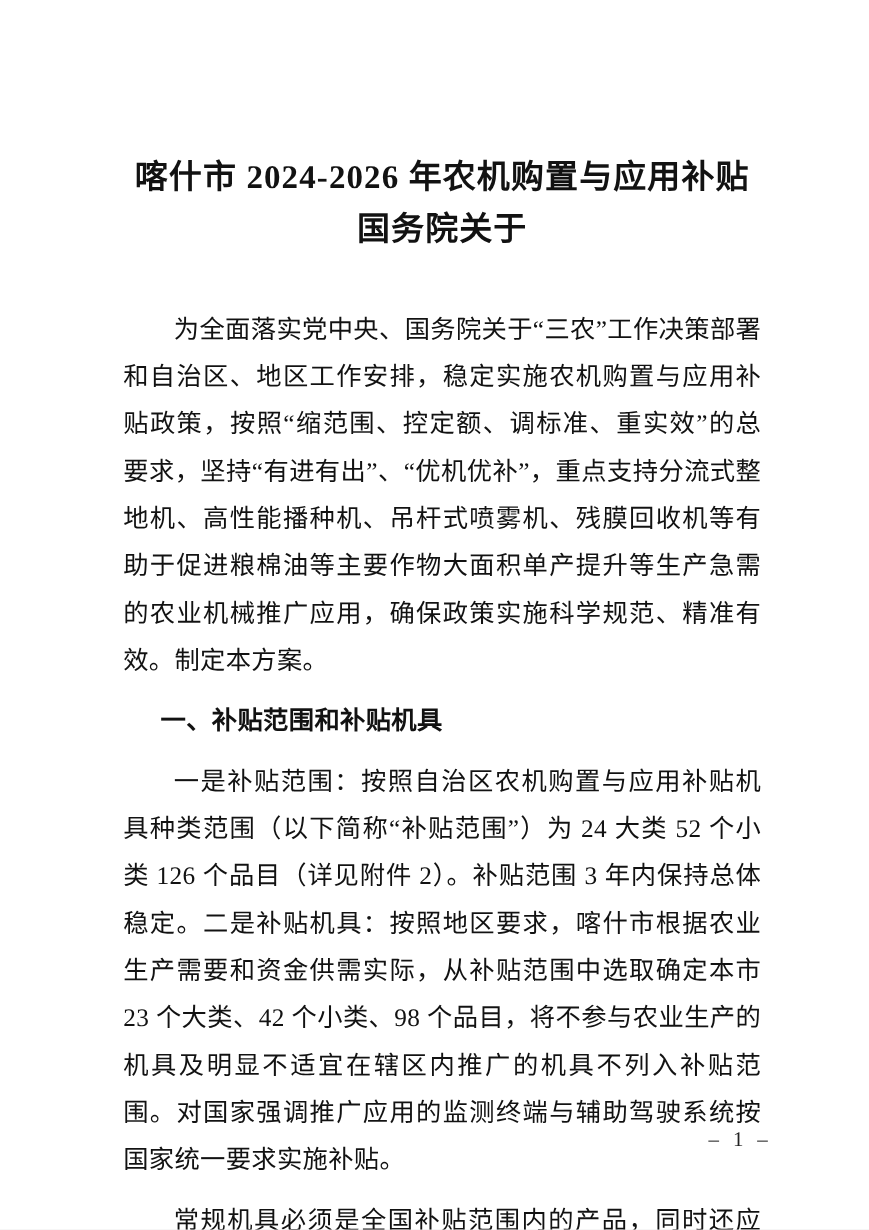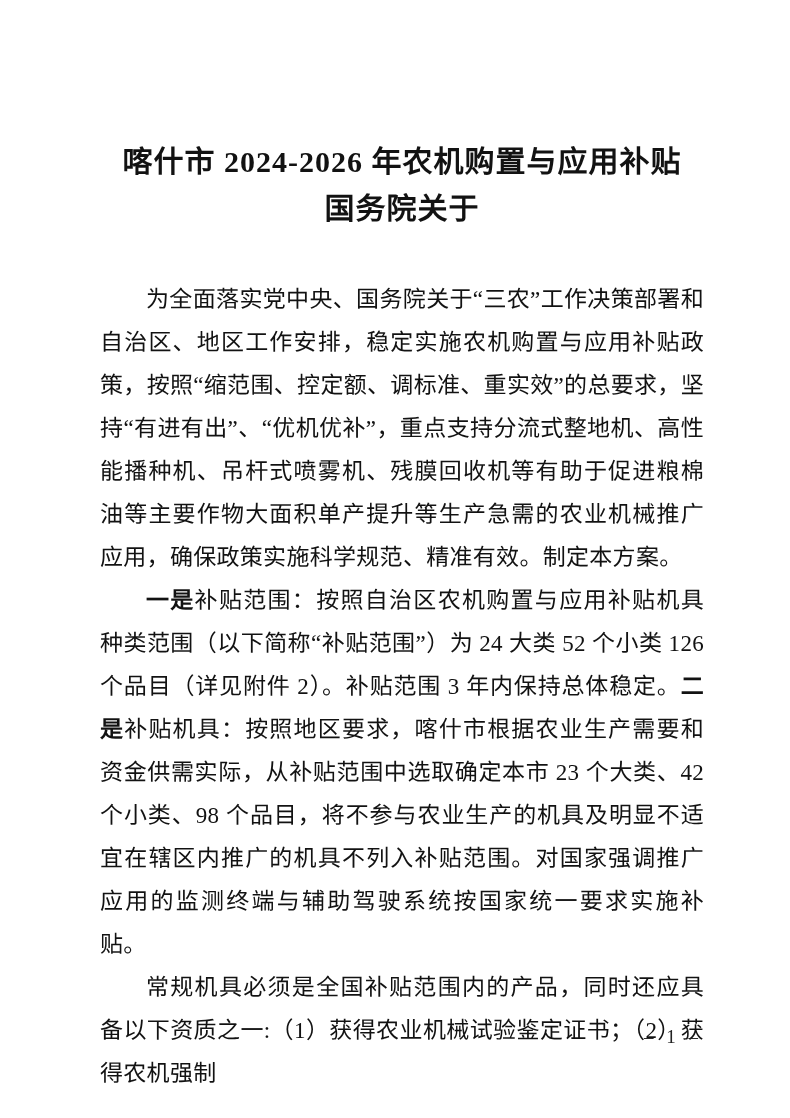--- a/index.html
+++ b/index.html
@@ -30,33 +30,33 @@
     font-family: "Liberation Serif", "DejaVu Serif", serif;
   }
   .body-text {
     font-size: 23px;
     line-height: 43px;
     text-align: justify;
     letter-spacing: 0.3px;
   }
   .body-text p {
     text-indent: 2em;
-    margin: 0;
+    margin: 12px;
   }
   .section-heading {
     font-family: "Liberation Sans", "DejaVu Sans", sans-serif;
     font-weight: bold;
     font-size: 23px;
     line-height: 43px;
     text-indent: 2em;
     letter-spacing: 0.3px;
   }
   .hei-bold {
     font-family: "Liberation Sans", "DejaVu Sans", sans-serif;
-    font-weight: bold;
+    font-weight: normal;
   }
   .page-number {
     position: absolute;
     top: 1026px;
     right: 88px;
     font-size: 19px;
     letter-spacing: 4px;
     color: #222;
     font-family: "Liberation Serif", "DejaVu Serif", serif;
   }
@@ -68,20 +68,21 @@
   <div class="content">
 
     <div class="doc-title">
       <div>喀什市 2024-2026 年农机购置与应用补贴</div>
       <div>国务院关于</div>
     </div>
 
     <div class="body-text">
       <p>为全面落实党中央、国务院关于“三农”工作决策部署和自治区、地区工作安排，稳定实施农机购置与应用补贴政策，按照“缩范围、控定额、调标准、重实效”的总要求，坚持“有进有出”、“优机优补”，重点支持分流式整地机、高性能播种机、吊杆式喷雾机、残膜回收机等有助于促进粮棉油等主要作物大面积单产提升等生产急需的农业机械推广应用，确保政策实施科学规范、精准有效。制定本方案。</p>
 
+      <div class="section-heading">一、补贴范围和补贴机具</div>
 
       <p><span class="hei-bold">一是</span><span>补贴范围：按照自治区农机购置与应用补贴机具种类范围（以下简称“补贴范围”）为 24 大类 52 个小类 126 个品目（详见附件 2）。补贴范围 3 年内保持总体稳定。</span><span class="hei-bold">二是</span><span>补贴机具：按照地区要求，喀什市根据农业生产需要和资金供需实际，从补贴范围中选取确定本市 23 个大类、42 个小类、98 个品目，将不参与农业生产的机具及明显不适宜在辖区内推广的机具不列入补贴范围。对国家强调推广应用的监测终端与辅助驾驶系统按国家统一要求实施补贴。</span></p>
 
       <p>常规机具必须是全国补贴范围内的产品，同时还应具备以下资质之一:（1）获得农业机械试验鉴定证书；（2）获得农机强制</p>
     </div>
   </div>
 
   <div class="page-number">– 1 –</div>
 </div>
 

